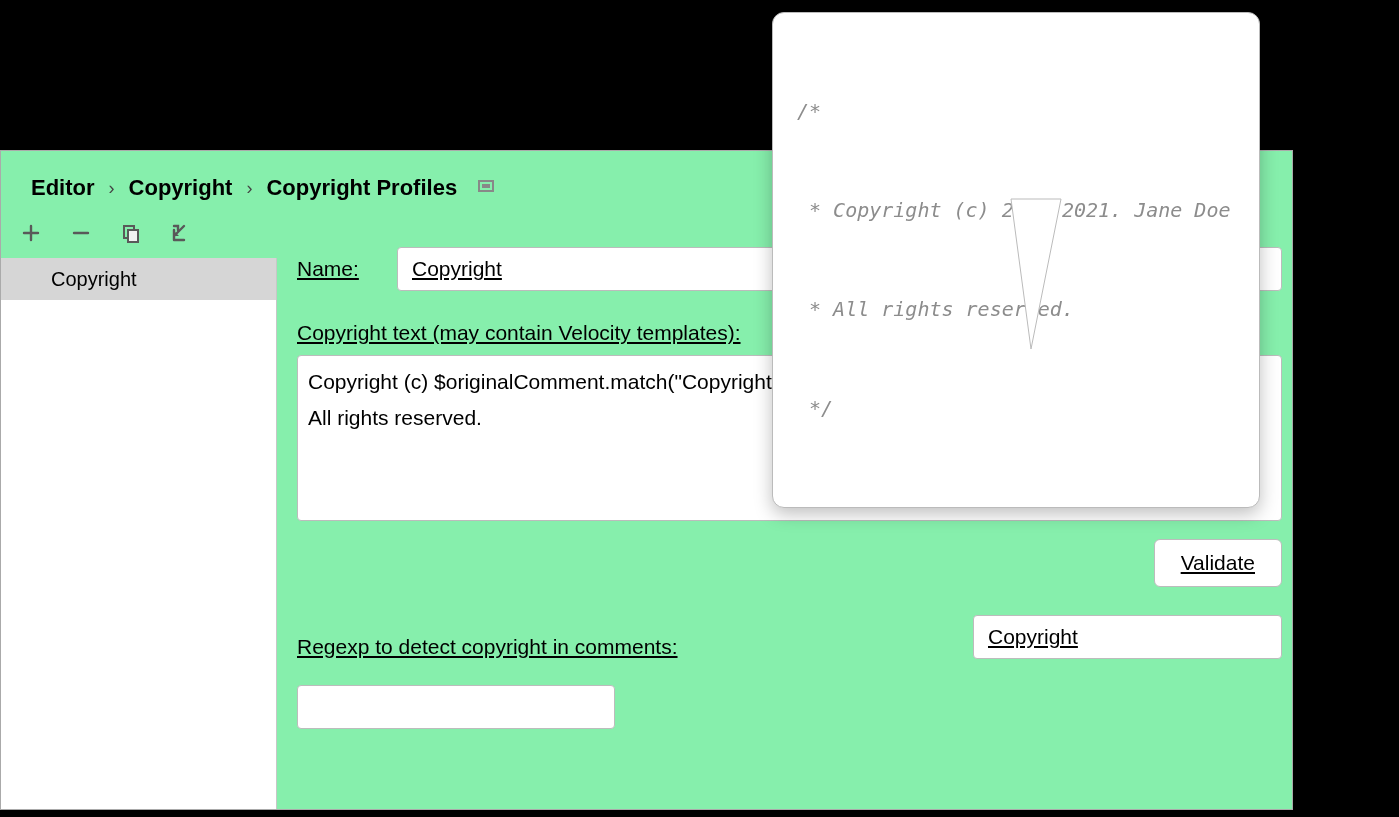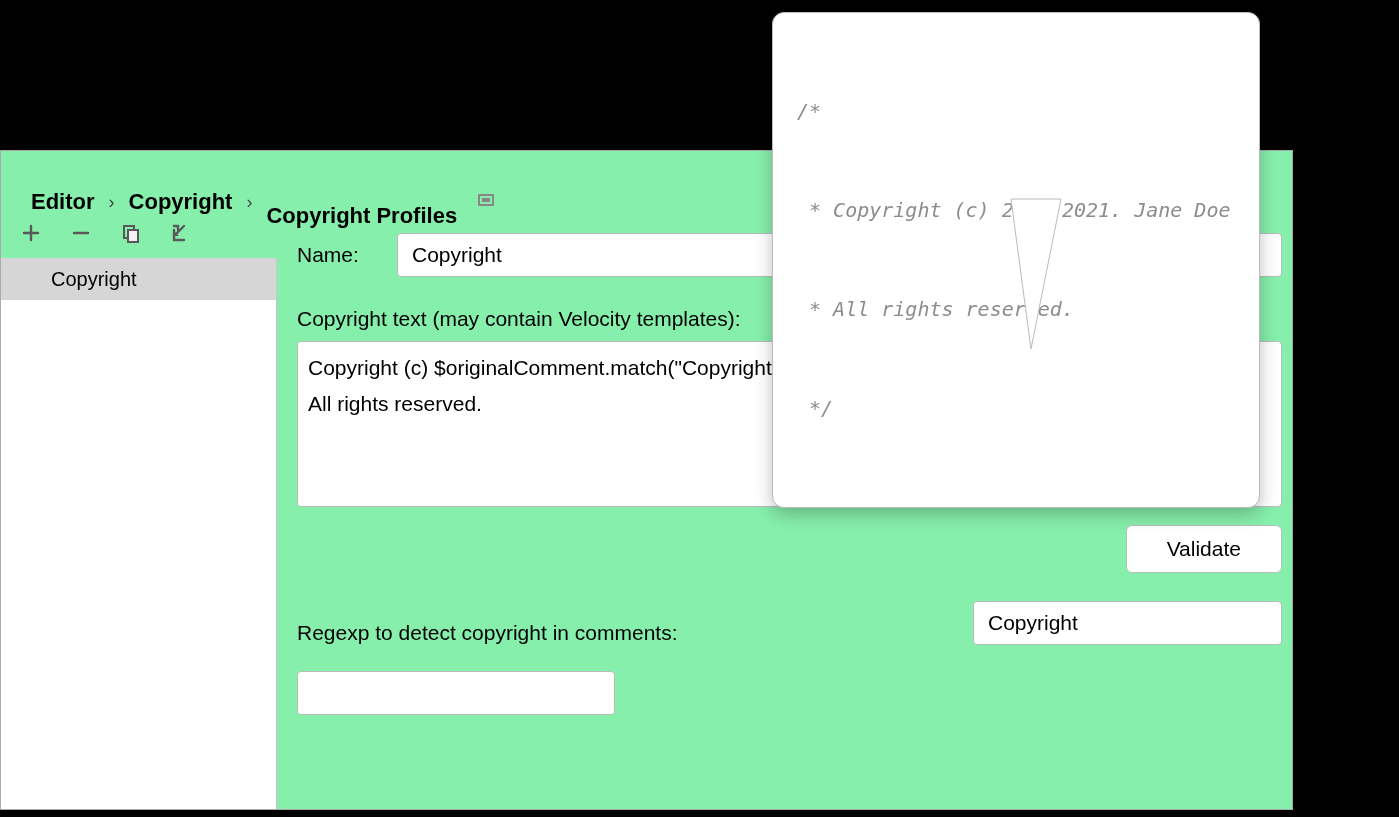--- a/index.html
+++ b/index.html
@@ -11,21 +11,21 @@
       background: #86efac;
       border: 1px solid #aaa;
     }
     .breadcrumb {
       position: absolute;
       left: 30px; top: 24px;
       display: flex; align-items: center; gap: 14px;
       font-size: 22px;
     }
     .bc-item { font-weight: 700; color: #000; cursor: pointer; }
-    .bc-item.cur { cursor: default; margin-top: 28px; }
+    .bc-item.cur { cursor: default; }
     .bc-sep { color: #444; font-size: 18px; }
     .side-toolbar {
       position: absolute;
       left: 18px; top: 70px;
       display: flex; gap: 26px; align-items: center;
       color: #595959;
     }
     .tool-btn { width: 24px; height: 24px; display:flex; align-items:center; justify-content:center; cursor:pointer; }
     .side-list {
       position: absolute;
@@ -36,41 +36,41 @@
     }
     .list-row {
       height: 42px; display:flex; align-items:center;
       padding-left: 50px;
       font-size: 20px;
       background: #d6d6d6;
       cursor: pointer;
     }
     .content {
       position: absolute;
-      left: 296px; top: 82px; right: 10px;
+      left: 296px; top: 96px; right: 10px; text-decoration: underline;
     }
     .row { display:flex; align-items:center; margin-bottom: 30px; }
     .lbl { font-size: 21px; color:#000; }
     .name-lbl { width: 100px; }
     .name-input {
       flex: 1; height: 44px;
       border: 1px solid #bcbcbc; border-radius: 4px;
       background:#fff; padding: 0 14px; font-size: 21px;
     }
     .copy-area {
       width: 100%; height: 166px;
       border: 1px solid #bcbcbc; border-radius: 4px;
       background:#fff;
       padding: 8px 10px; font-size: 21px; line-height: 1.7;
       white-space: pre-wrap; overflow: hidden;
       font-family: inherit; resize: none;
     }
     .validate-row { display:flex; justify-content:flex-end; margin-top:14px; margin-bottom: 28px; }
     .validate-btn {
-      height: 48px; padding: 0 40px;
+      height: 48px; padding: 0 26px;
       background:#fff; border:1px solid #bcbcbc; border-radius: 6px;
       font-size: 21px; cursor:pointer;
     }
     .form-row { display:flex; align-items:flex-end; margin-bottom: 26px; }
     .form-lbl { font-size: 21px; flex: 0 0 676px; }
     .form-input {
       width: 318px; height: 44px;
       border: 1px solid #bcbcbc; border-radius: 4px;
       background:#fff; padding: 0 14px; font-size: 21px;
     }

